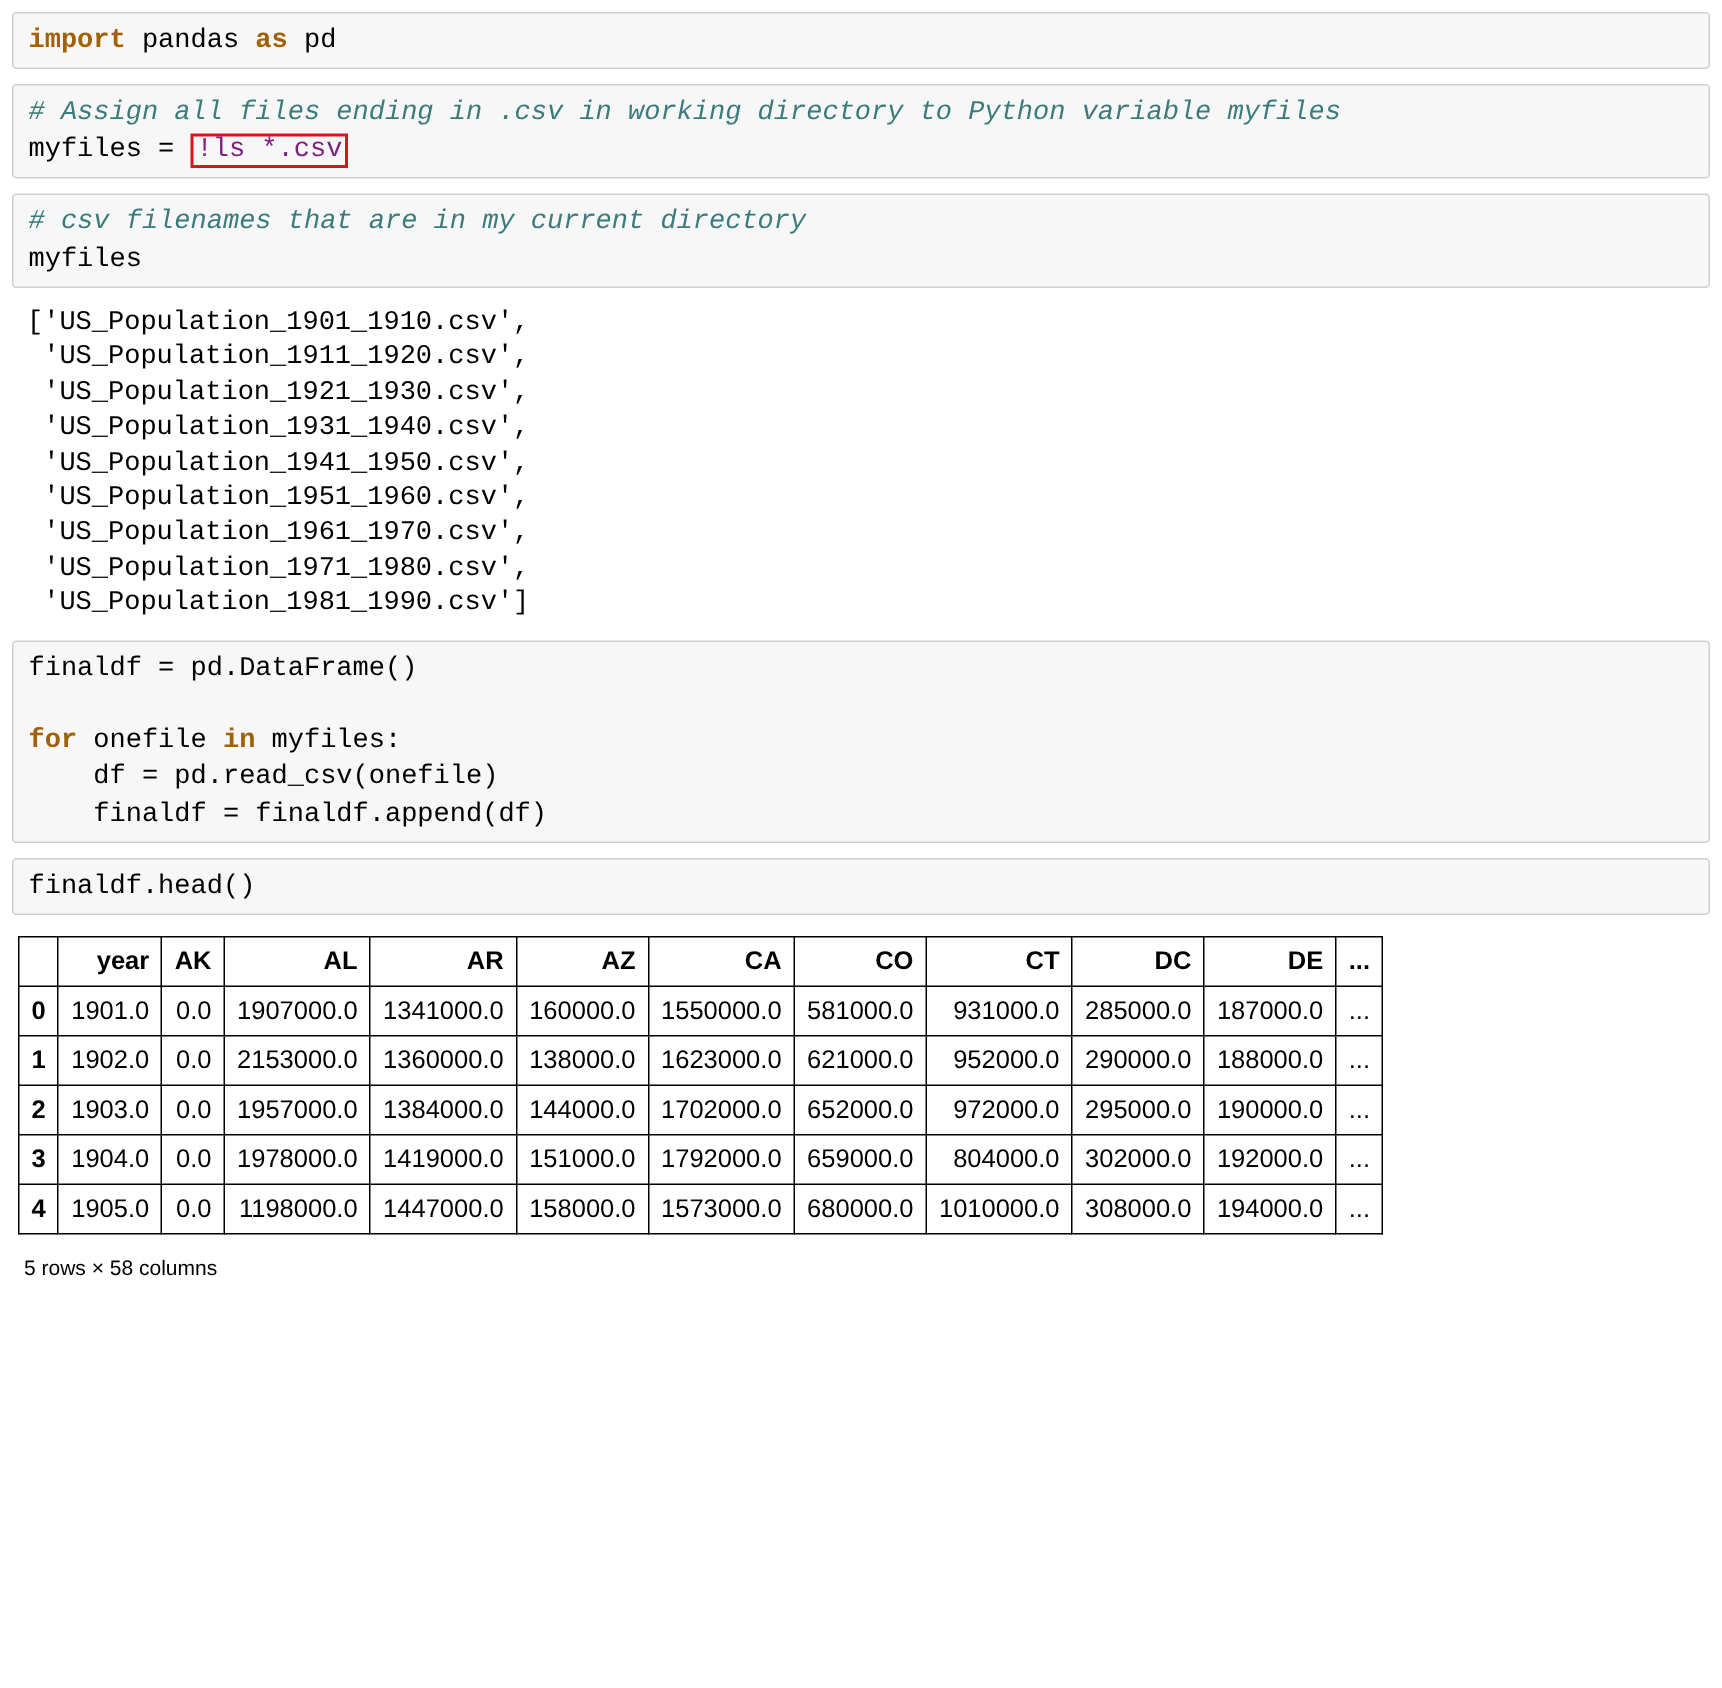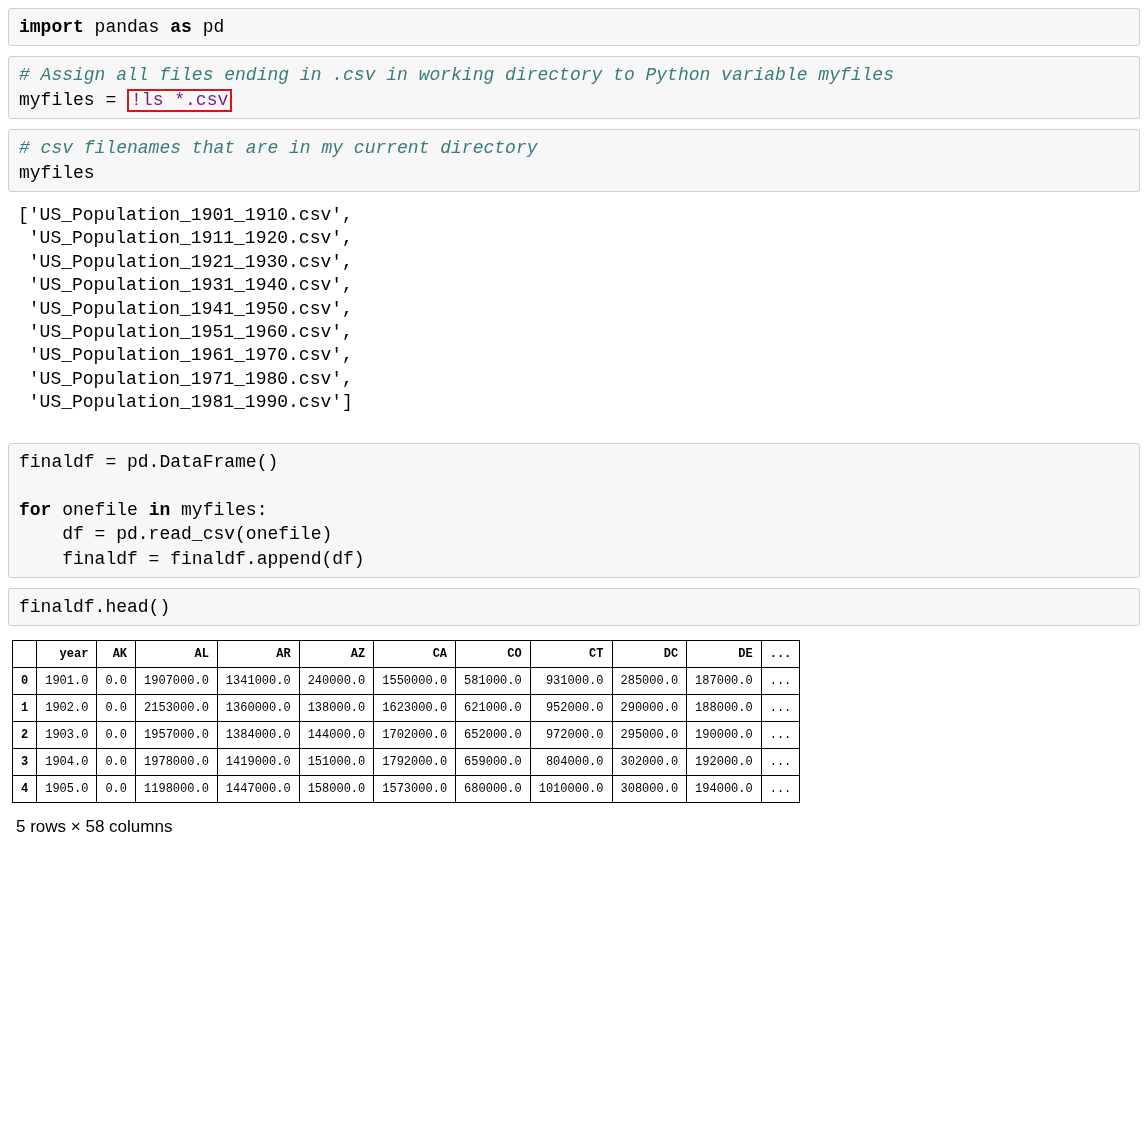--- a/index.html
+++ b/index.html
@@ -19,56 +19,56 @@
     font-family: "Courier New", Courier, monospace;
     font-size: 18px;
     white-space: pre;
     overflow-x: auto;
     line-height: 1.35;
   }
   .cell-output {
     font-family: "Courier New", Courier, monospace;
     font-size: 18px;
     white-space: pre;
-    padding: 2px 10px 28px 10px;
+    padding: 2px 10px 12px 10px;
     line-height: 1.3;
   }
-  .kw-green { color: #000000; font-weight: bold; }
+  .kw-green { color: #a16207; font-weight: bold; }
   .comment { color: #3b7b7b; font-style: italic; }
   .magic { color: #7d2181; text-align: right; }
   .redbox {
     border: 2px solid #d8151c;
     padding: 0 2px;
     display: inline-block;
     line-height: 1.1;
   }
   .df-wrap {
     padding: 4px;
   }
   table.df {
     border-collapse: collapse;
-    font-size: 12px;
-    font-family: Liberation Mono, monospace;
+    font-size: 17px;
+    font-family: Liberation Sans, sans-serif;
   }
   table.df th, table.df td {
     border: 1px solid #000;
     padding: 6px 8px;
     text-align: right;
     white-space: nowrap;
   }
   table.df th {
     font-weight: bold;
   }
   table.df th.rowidx, table.df td.rowidx {
     font-weight: bold;
     text-align: right;
   }
   .df-caption {
     padding: 14px 4px 4px 4px;
-    font-size: 17px;
+    font-size: 14px;
   }
 </style>
 </head>
 <body>
 
 <div class="cell-input"><span class="kw-green">import</span><span> pandas </span><span class="kw-green">as</span><span> pd</span></div>
 
 <div class="cell-input"><span class="comment"># Assign all files ending in .csv in working directory to Python variable myfiles</span>
 <span>myfiles = </span><span class="redbox"><span class="magic">!ls *.csv</span></span></div>
 
@@ -111,21 +111,21 @@
           <th>...</th>
         </tr>
       </thead>
     <tbody id="df-body">
         <tr>
           <th class="rowidx">0</th>
           <td>1901.0</td>
           <td>0.0</td>
           <td>1907000.0</td>
           <td>1341000.0</td>
-          <td>240000.0</td>
+          <td>160000.0</td>
           <td>1550000.0</td>
           <td>581000.0</td>
           <td>931000.0</td>
           <td>285000.0</td>
           <td>187000.0</td>
           <td>...</td>
         </tr>
         <tr>
           <th class="rowidx">1</th>
           <td>1902.0</td>

